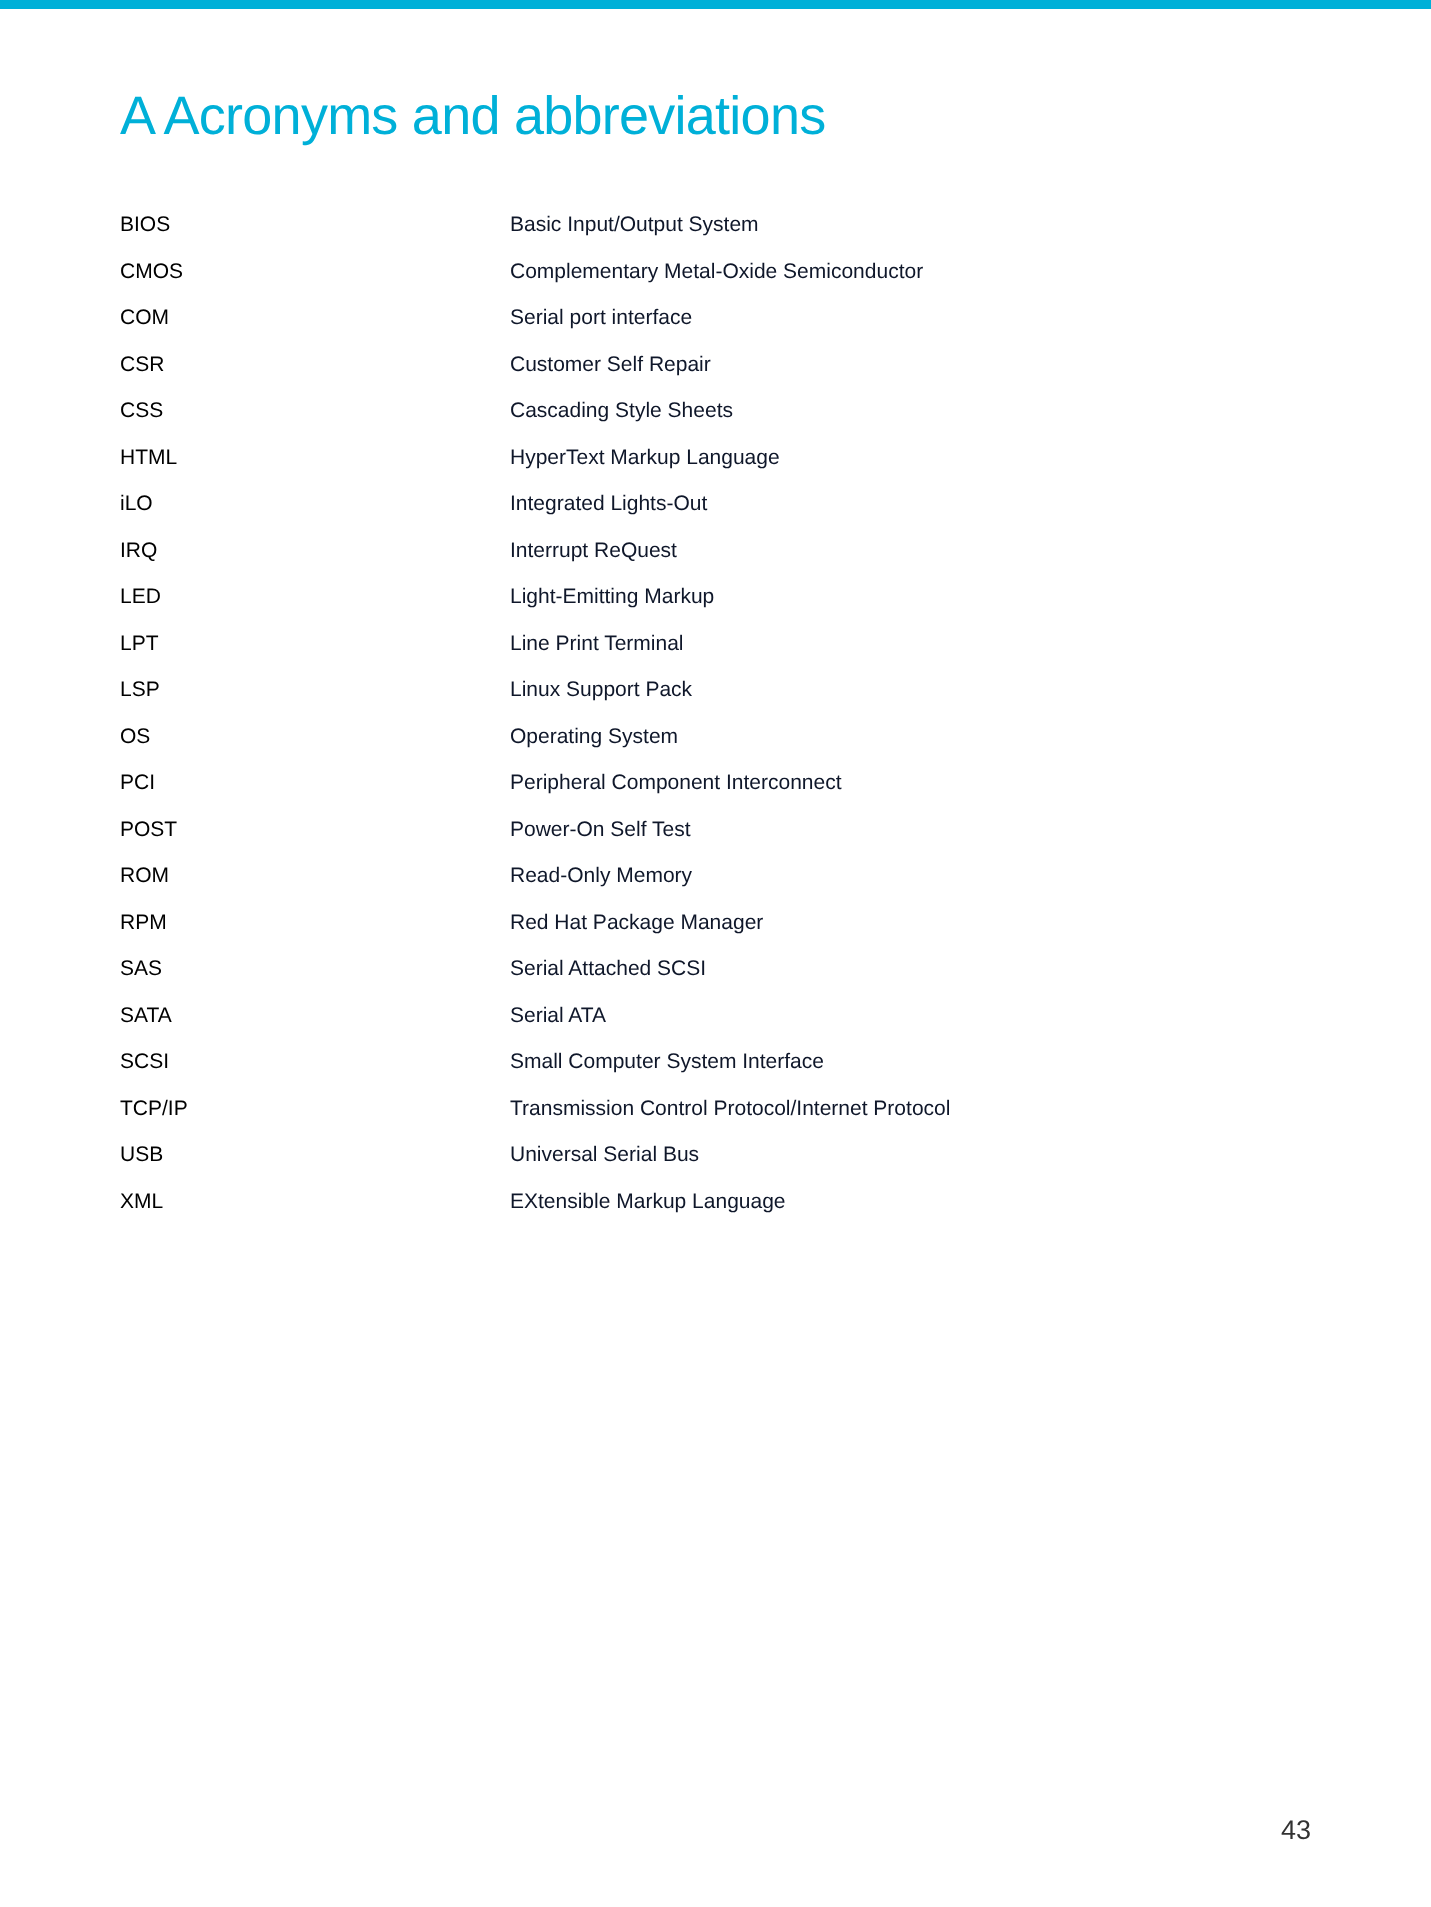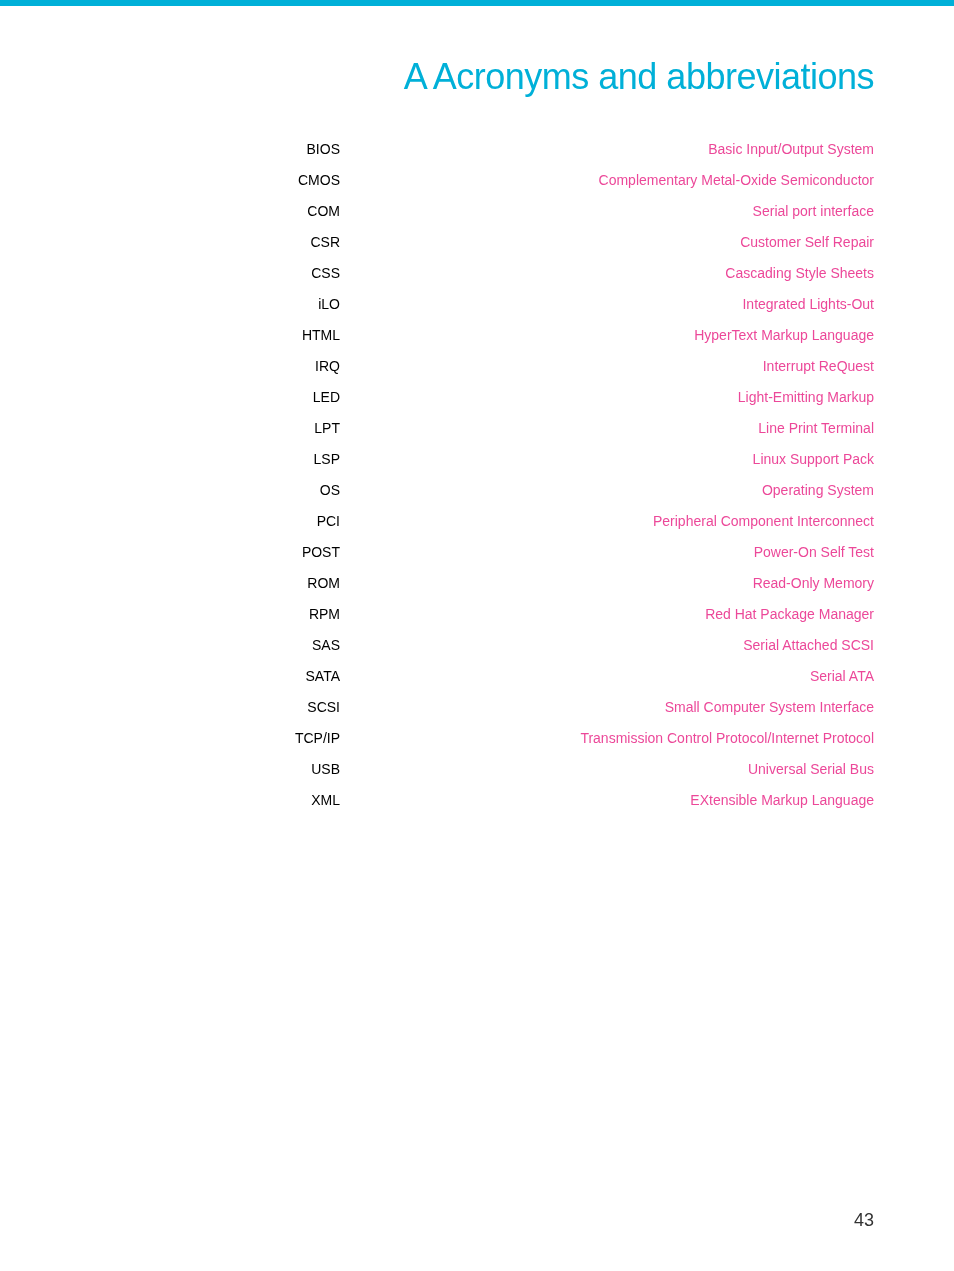--- a/index.html
+++ b/index.html
@@ -17,21 +17,20 @@
     }
 
     .top-bar {
       height: 6px;
       background: #00b0d8;
       width: 100%;
     }
 
     .page-container {
       padding: 50px 80px 60px 80px;
-      text-align: right;
     }
 
     .page-title {
       color: #00b0d8;
       font-size: 36px;
       font-weight: 300;
       margin-bottom: 36px;
       letter-spacing: -0.5px;
     }
 
@@ -52,21 +51,21 @@
 
     .acronym-col {
       font-weight: normal;
       width: 260px;
       padding-left: 20px;
       font-size: 13.5px;
       color: #000;
     }
 
     .definition-col {
-      color: #ec4899;
+      color: #0f172a;
       font-size: 13.5px;
     }
 
     .page-number {
       position: absolute;
       bottom: 40px;
       right: 80px;
       font-size: 18px;
       color: #333;
     }
@@ -97,26 +96,26 @@
         </tr>
         <tr>
           <td class="acronym-col">CSR</td>
           <td class="definition-col">Customer Self Repair</td>
         </tr>
         <tr>
           <td class="acronym-col">CSS</td>
           <td class="definition-col">Cascading Style Sheets</td>
         </tr>
         <tr>
+          <td class="acronym-col">HTML</td>
+          <td class="definition-col">HyperText Markup Language</td>
+        </tr>
+        <tr>
           <td class="acronym-col">iLO</td>
           <td class="definition-col">Integrated Lights-Out</td>
-        </tr>
-        <tr>
-          <td class="acronym-col">HTML</td>
-          <td class="definition-col">HyperText Markup Language</td>
         </tr>
         <tr>
           <td class="acronym-col">IRQ</td>
           <td class="definition-col">Interrupt ReQuest</td>
         </tr>
         <tr>
           <td class="acronym-col">LED</td>
           <td class="definition-col">Light-Emitting Markup</td>
         </tr>
         <tr>

